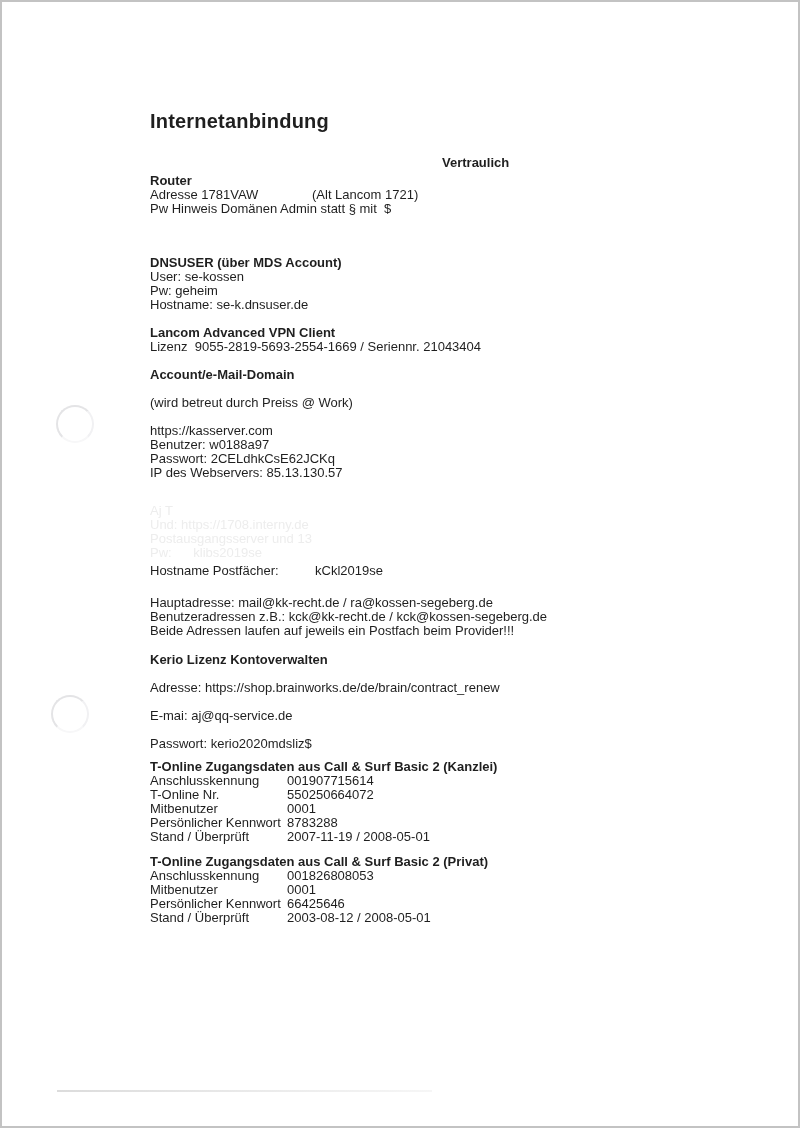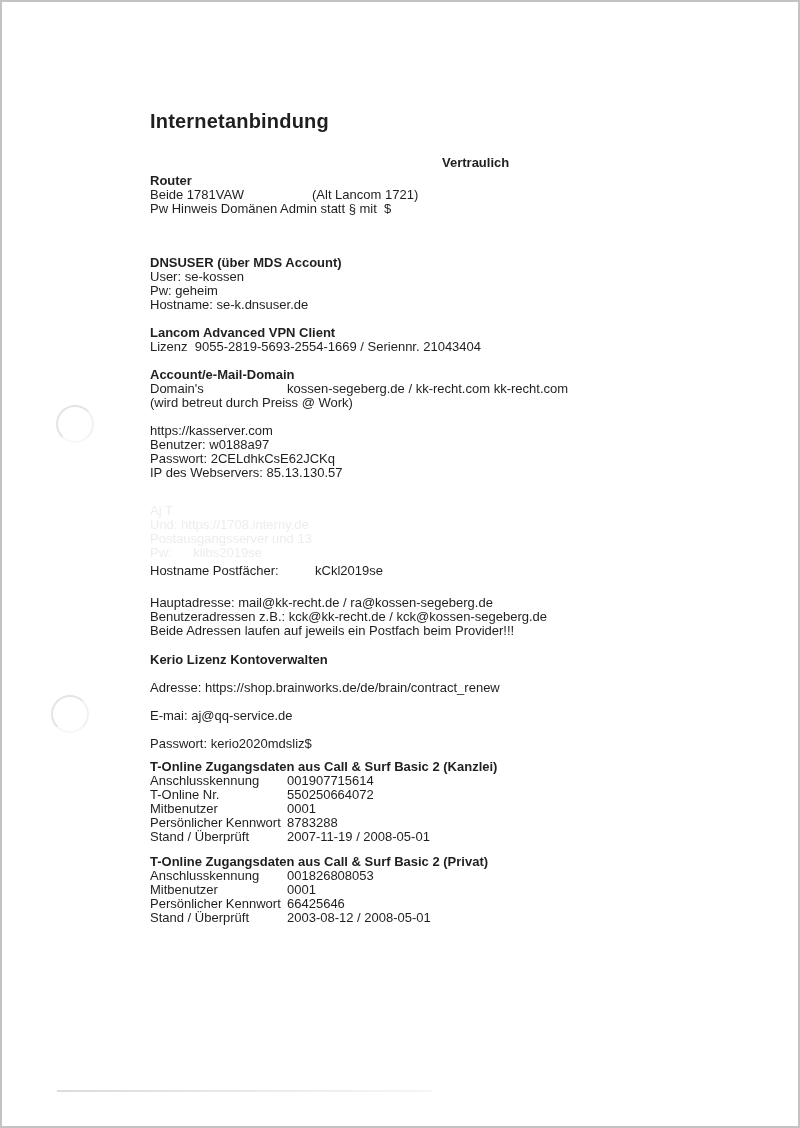--- a/index.html
+++ b/index.html
@@ -47,33 +47,32 @@
 <div class="scan-page">
 
   <div class="hole" style="left:54px; top:403px;"></div>
   <div class="hole" style="left:49px; top:693px;"></div>
   <div class="scan-line" style="left:55px; top:1088px; width:375px;"></div>
 
   <div class="abs doc-title" style="left:148px; top:108px;">Internetanbindung</div>
   <div class="abs t bold" style="left:440px; top:154px;">Vertraulich</div>
 
   <div class="abs t bold" style="left:148px; top:172px;">Router</div>
-  <div class="abs t" style="left:148px; top:186px;"><span class="lbl-162">Beide 1781VAW</span><span>(Alt Lancom 1721)</span></div>
+  <div class="abs t" style="left:148px; top:186px;"><span class="lbl-162">Adresse 1781VAW</span><span>(Alt Lancom 1721)</span></div>
   <div class="abs t" style="left:148px; top:200px;">Pw Hinweis Domänen Admin statt § mit  $</div>
 
   <div class="abs t bold" style="left:148px; top:254px;">DNSUSER (über MDS Account)</div>
   <div class="abs t" style="left:148px; top:268px;">User: se-kossen</div>
   <div class="abs t" style="left:148px; top:282px;">Pw: geheim</div>
   <div class="abs t" style="left:148px; top:296px;">Hostname: se-k.dnsuser.de</div>
 
   <div class="abs t bold" style="left:148px; top:324px;">Lancom Advanced VPN Client</div>
   <div class="abs t" style="left:148px; top:338px;">Lizenz  9055-2819-5693-2554-1669 / Seriennr. 21043404</div>
 
   <div class="abs t bold" style="left:148px; top:366px;">Account/e-Mail-Domain</div>
-  <div class="abs t" style="left:148px; top:380px;"><span class="lbl-137">Domain's</span><span>kossen-segeberg.de / kk-recht.com kk-recht.com</span></div>
   <div class="abs t" style="left:148px; top:394px;">(wird betreut durch Preiss @ Work)</div>
 
   <div class="abs stack" style="left:148px; top:422px;">
     <span class="t">https://kasserver.com</span>
     <span class="t">Benutzer: w0188a97</span>
     <span class="t">Passwort: 2CELdhkCsE62JCKq</span>
     <span class="t">IP des Webservers: 85.13.130.57</span>
   </div>
 
   <div class="abs stack" style="left:148px; top:502px;">

